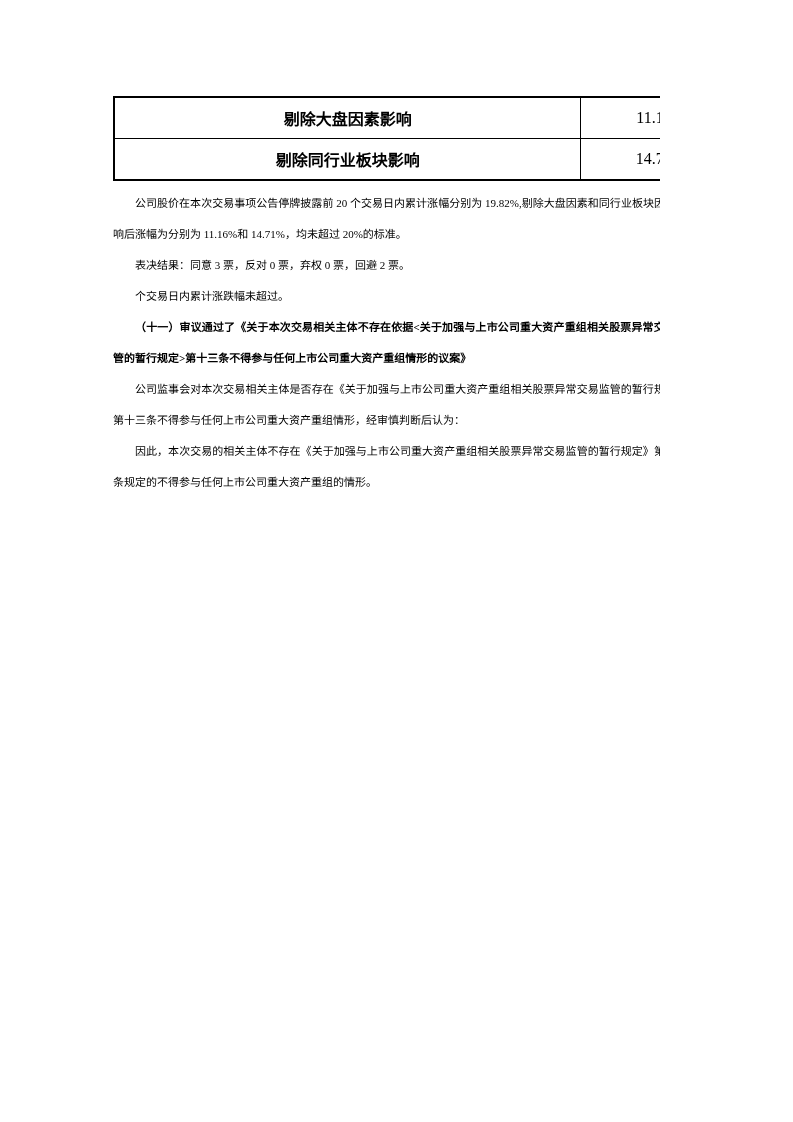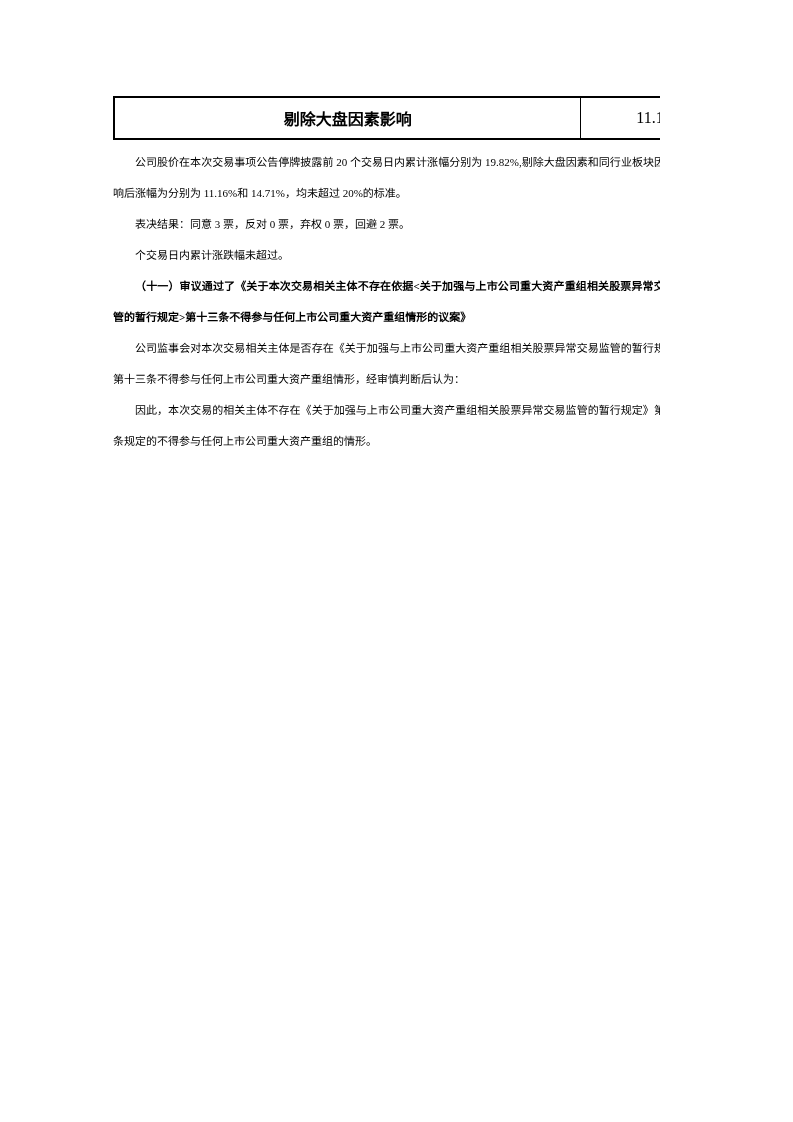--- a/index.html
+++ b/index.html
@@ -68,20 +68,24 @@
 
 <div class="page">
   <div class="content">
 
     <table class="impact-table">
       <tbody>
         <tr>
           <td class="cell-label">剔除大盘因素影响</td>
           <td class="cell-value">11.16%</td>
         </tr>
+        <tr>
+          <td class="cell-label">剔除同行业板块影响</td>
+          <td class="cell-value">14.71%</td>
+        </tr>
       </tbody>
     </table>
 
     <div class="text-block">
       <p class="para">公司股价在本次交易事项公告停牌披露前 20 个交易日内累计涨幅分别为 19.82%,剔除大盘因素和同行业板块因素影响后涨幅为分别为 11.16%和 14.71%，均未超过 20%的标准。</p>
       <p class="para">表决结果：同意 3 票，反对 0 票，弃权 0 票，回避 2 票。</p>
       <p class="para">个交易日内累计涨跌幅未超过。</p>
       <p class="para heading">（十一）审议通过了《关于本次交易相关主体不存在依据&lt;关于加强与上市公司重大资产重组相关股票异常交易监管的暂行规定&gt;第十三条不得参与任何上市公司重大资产重组情形的议案》</p>
       <p class="para">公司监事会对本次交易相关主体是否存在《关于加强与上市公司重大资产重组相关股票异常交易监管的暂行规定》第十三条不得参与任何上市公司重大资产重组情形，经审慎判断后认为：</p>
       <p class="para">因此，本次交易的相关主体不存在《关于加强与上市公司重大资产重组相关股票异常交易监管的暂行规定》第十三条规定的不得参与任何上市公司重大资产重组的情形。</p>

